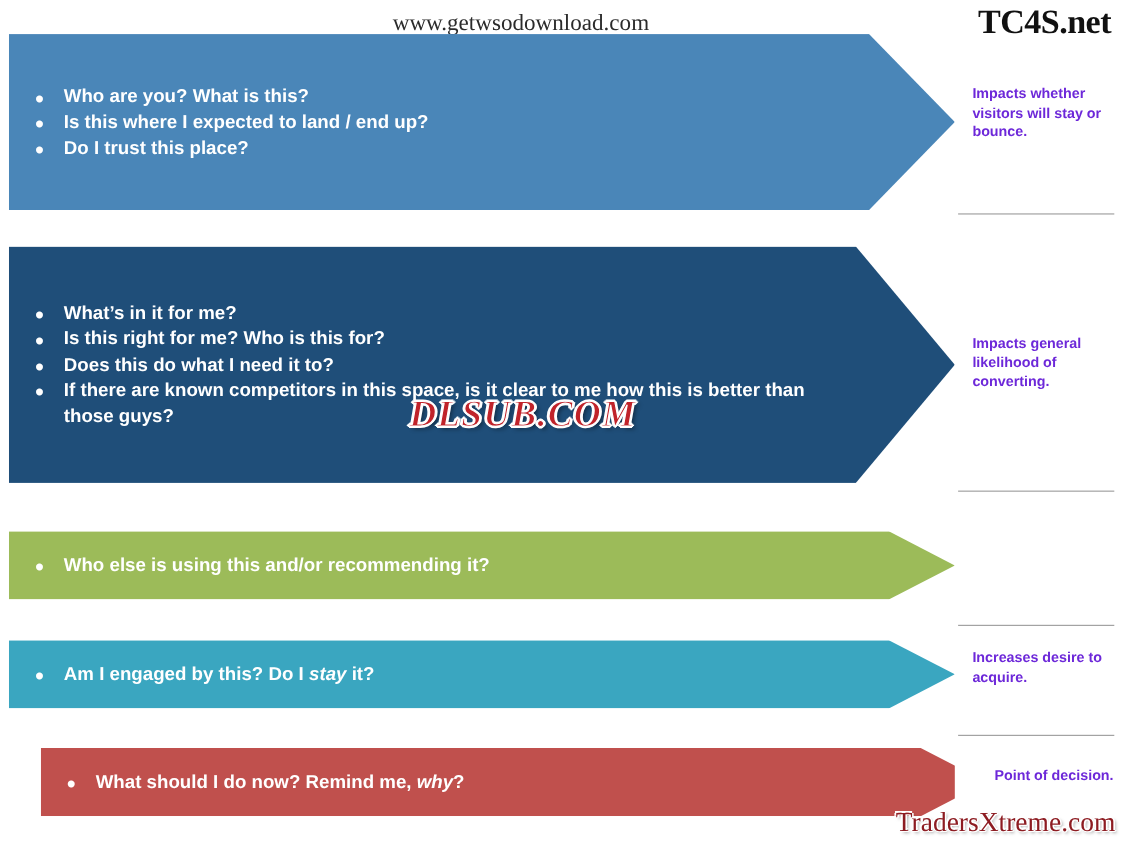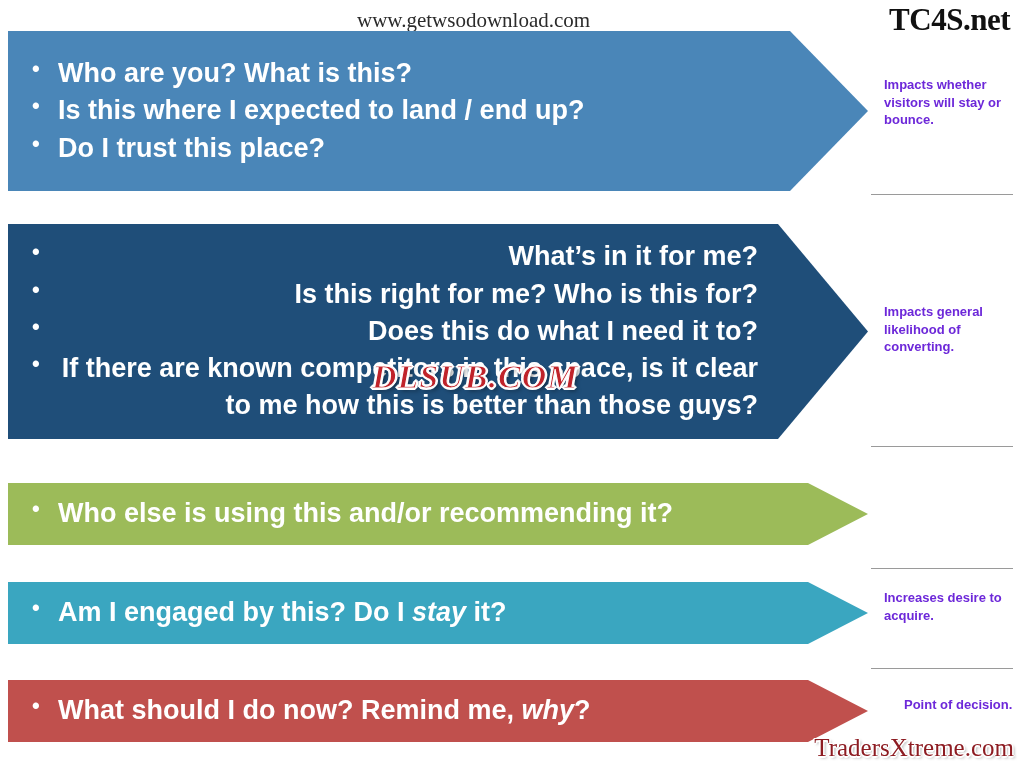--- a/index.html
+++ b/index.html
@@ -89,21 +89,21 @@
   }
   .arrow ul {
     margin: 0;
     padding: 0 0 0 46px;
     list-style: none;
   }
   .arrow li {
     position: relative;
     color: #ffffff;
     font-weight: bold;
-    font-size: 27px;
+    font-size: 17px;
     line-height: 1.38;
     padding: 0 0 0 4px;
   }
   .arrow li::before {
     content: "\2022";
     position: absolute;
     left: -22px;
     top: -1px;
     font-size: 22px;
     color: #ffffff;
@@ -144,21 +144,21 @@
         <li>Who are you? What is this?</li>
         <li>Is this where I expected to land / end up?</li>
         <li>Do I trust this place?</li>
       </ul>
     </div>
   </div>
   <div class="note" style="left:884px; top:76px;">Impacts whether visitors will stay or bounce.</div>
 
   <div class="band" style="left:8px; top:224px; width:860px; height:215px;">
     <div class="arrow" style="width:860px; background:#1f4e79;
-                clip-path: polygon(0 0, 770px 0, 860px 50%, 770px 100%, 0 100%); text-align: right;">
+                clip-path: polygon(0 0, 770px 0, 860px 50%, 770px 100%, 0 100%);">
       <ul style="padding-right:110px;">
         <li>What’s in it for me?</li>
         <li>Is this right for me? Who is this for?</li>
         <li>Does this do what I need it to?</li>
         <li>If there are known competitors in this space, is it clear to me how this is better than those guys?</li>
       </ul>
     </div>
   </div>
   <div class="note" style="left:884px; top:303px;">Impacts general likelihood of converting.</div>
 
@@ -176,21 +176,21 @@
                 clip-path: polygon(0 0, 800px 0, 860px 50%, 800px 100%, 0 100%);">
         <ul>
           <li><span>Am I engaged by this? Do I <em>stay</em> it?</span></li>
         </ul>
     </div>
   </div>
   <div class="note" style="left:884px; top:589px;">Increases desire to acquire.</div>
 
   <div class="band" style="left:8px; top:680px; width:860px; height:62px;">
     <div class="arrow" style="width:860px; background:#c0504d;
-                clip-path: polygon(0 0, 800px 0, 860px 50%, 800px 100%, 0 100%);">
+                clip-path: polygon(0 0, 800px 0, 860px 50%, 800px 100%, 0 100%); margin-left: 29px;">
         <ul>
           <li><span>What should I do now? Remind me, <em>why</em>?</span></li>
         </ul>
     </div>
   </div>
   <div class="note" style="left:904px; top:696px;">Point of decision.</div>
 
   <div class="divider" style="top:194px;"></div>
   <div class="divider" style="top:446px;"></div>
   <div class="divider" style="top:568px;"></div>

